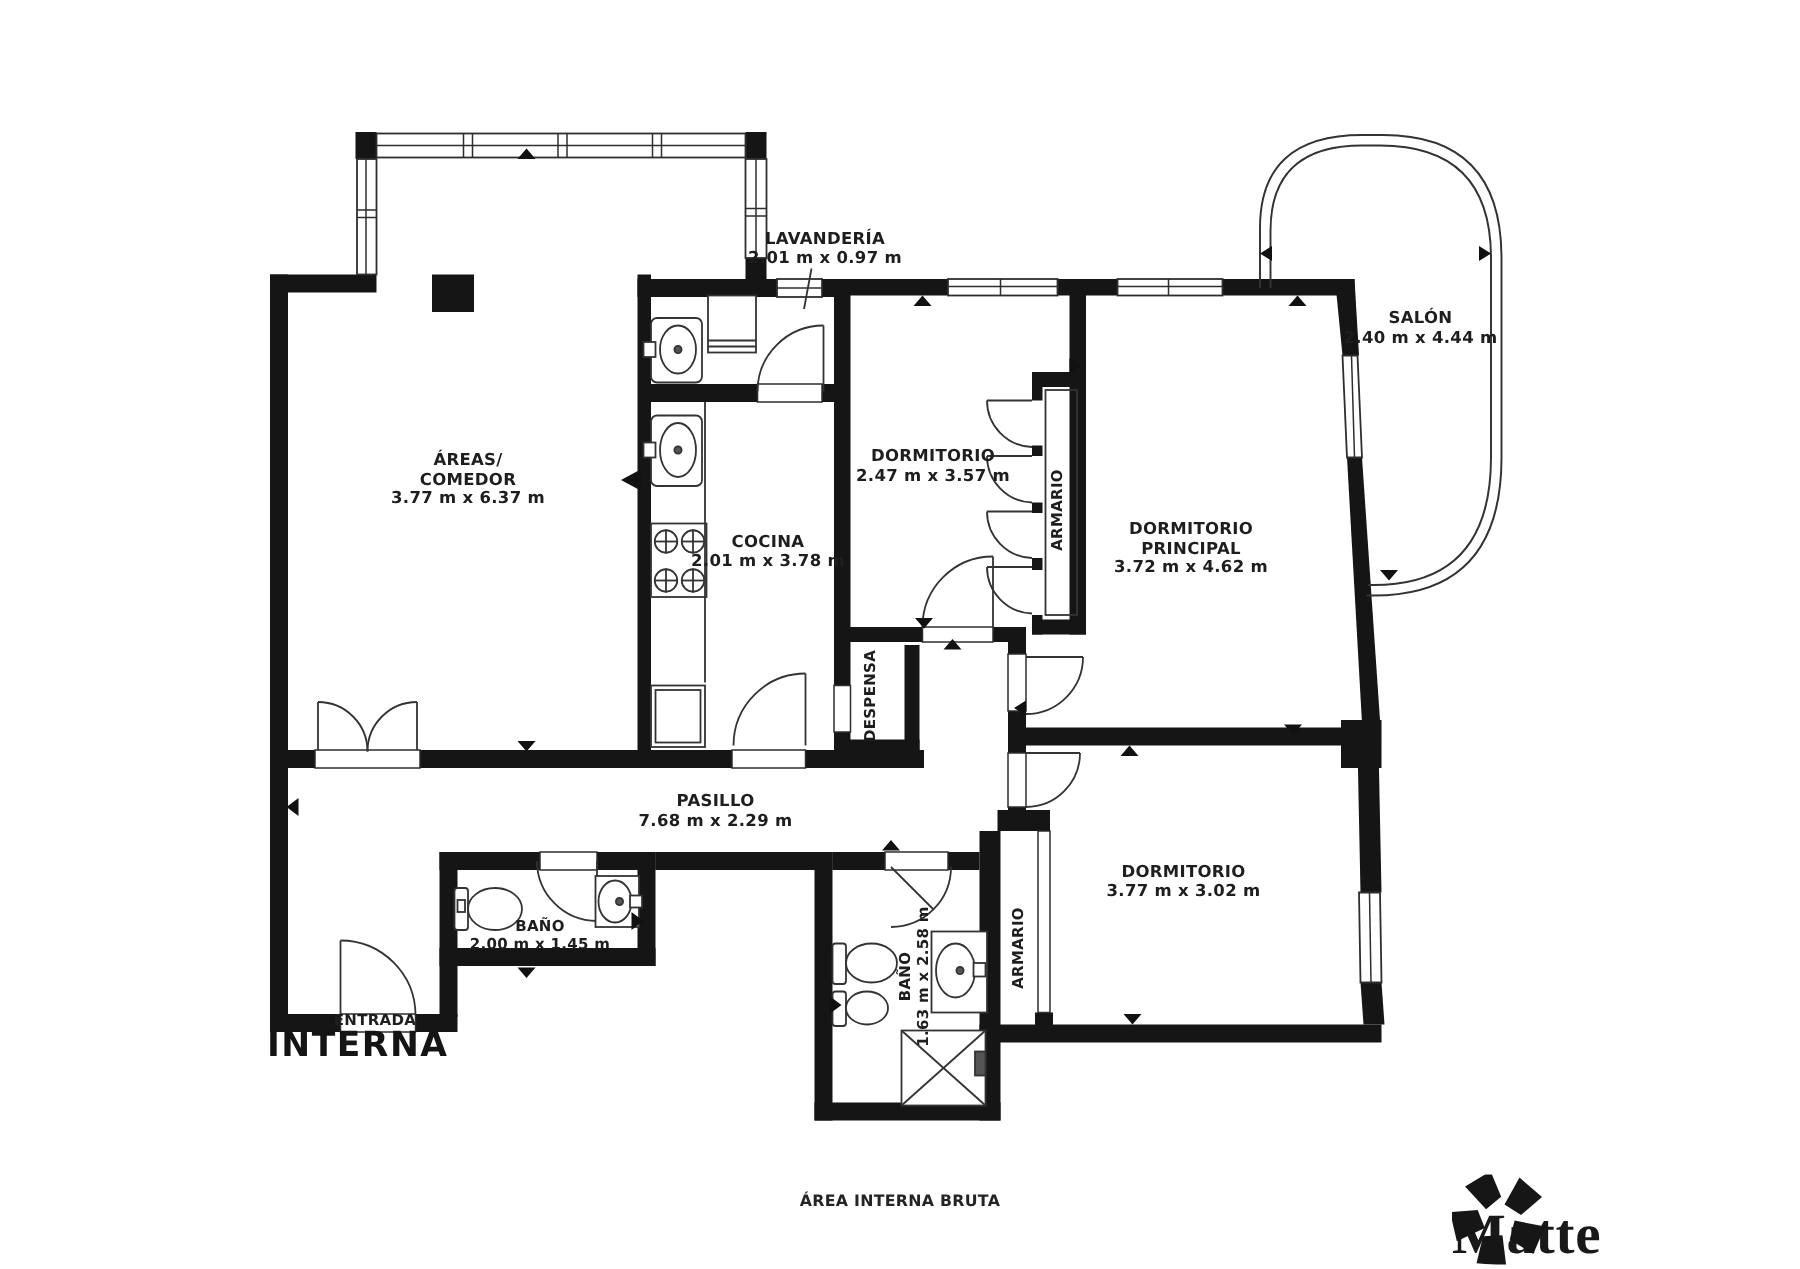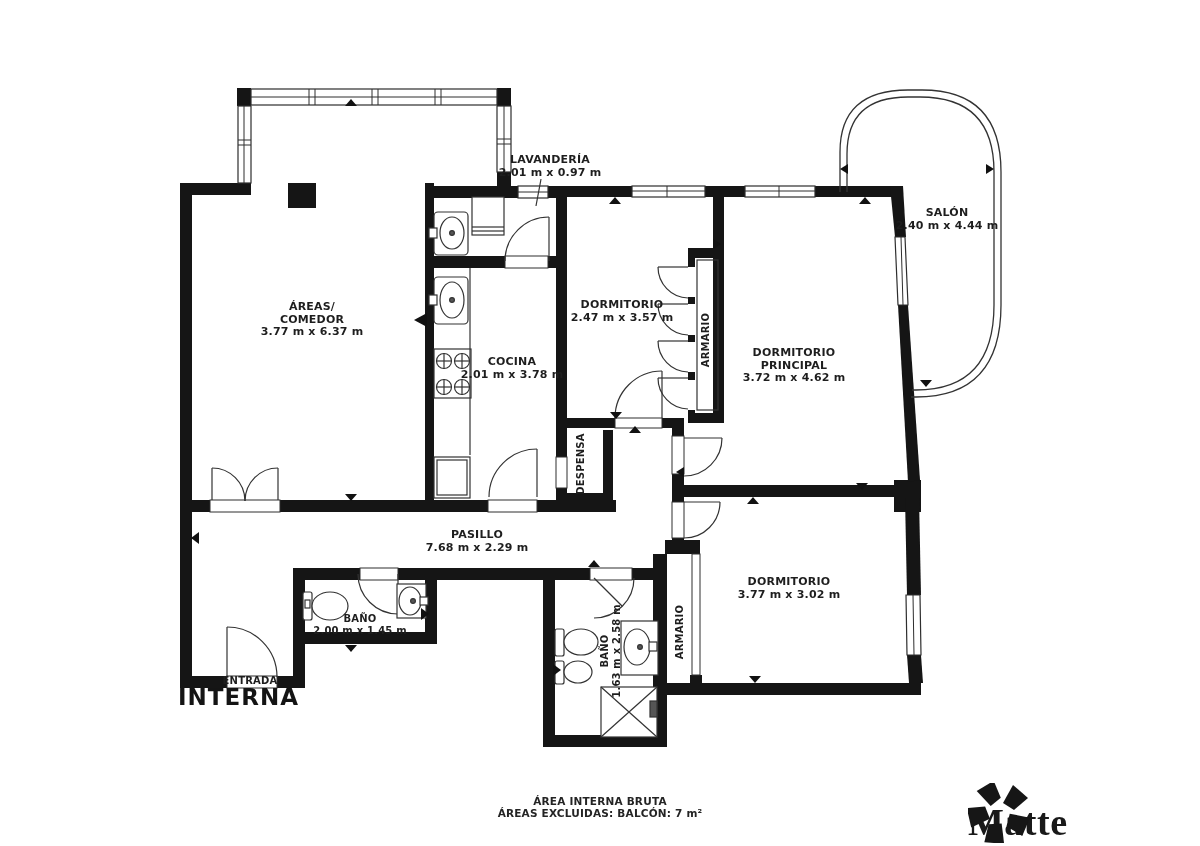--- a/index.html
+++ b/index.html
@@ -326,21 +326,20 @@
 </div>
 <div class="lbl" style="left:789px;top:588px">
   <span class="ln">DORMITORIO</span>
   <span class="ln">3.77 m x 3.02 m</span>
 </div>
 
 <div class="planta">INTERNA</div>
 
 <div class="footer">
   <span class="ln">ÁREA INTERNA BRUTA</span>
-  <span class="ln">ÁREAS EXCLUIDAS: BALCÓN: 7 m²</span>
 </div>
 
 <div class="brand">
   <svg width="62" height="60" viewBox="0 0 62 60">
     <g transform="translate(31,30)" fill="#161616">
       <path d="M4,-10 L14,-28 L29,-15 L15,-3 Z"></path>
       <path d="M4,-10 L14,-28 L29,-15 L15,-3 Z" transform="rotate(72)"></path>
       <path d="M4,-10 L14,-28 L29,-15 L15,-3 Z" transform="rotate(144)"></path>
       <path d="M4,-10 L14,-28 L29,-15 L15,-3 Z" transform="rotate(216)"></path>
       <path d="M4,-10 L14,-28 L29,-15 L15,-3 Z" transform="rotate(288)"></path>

